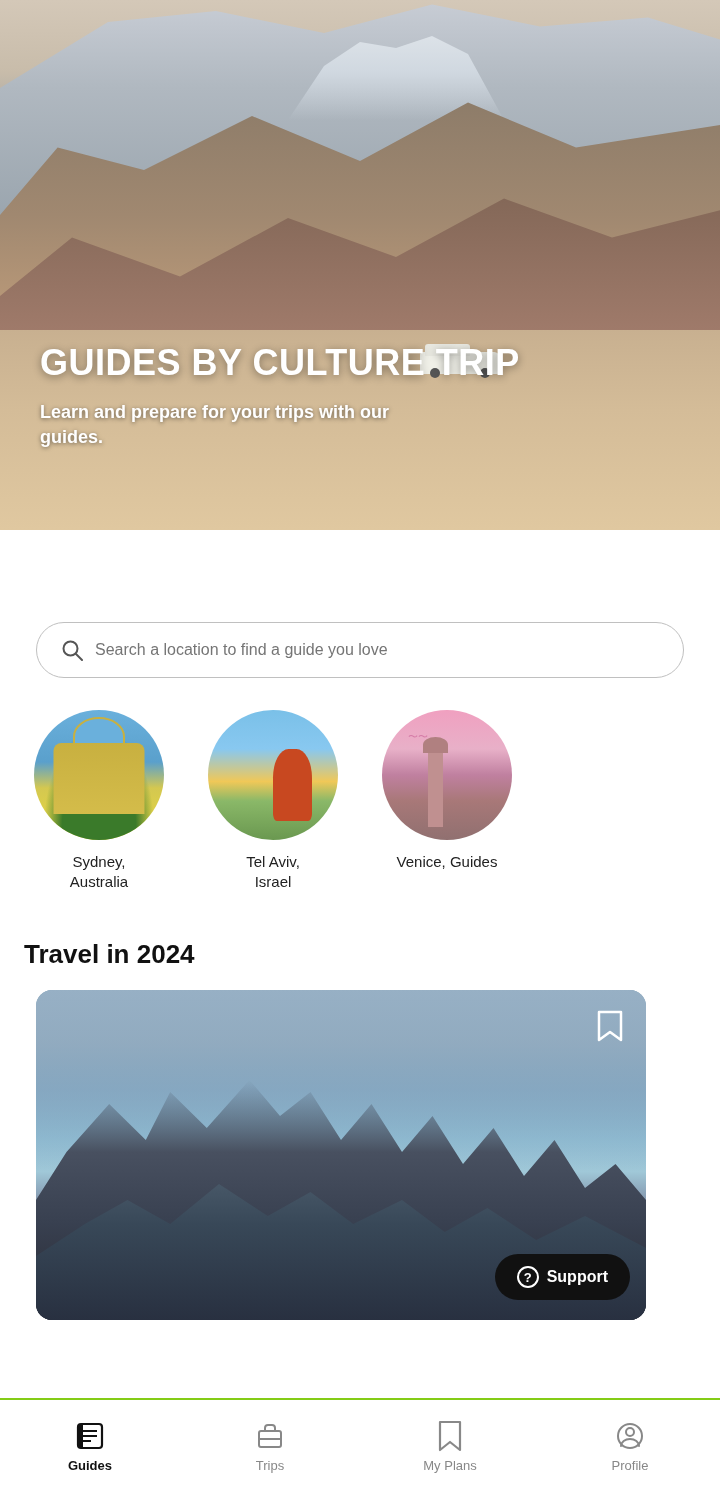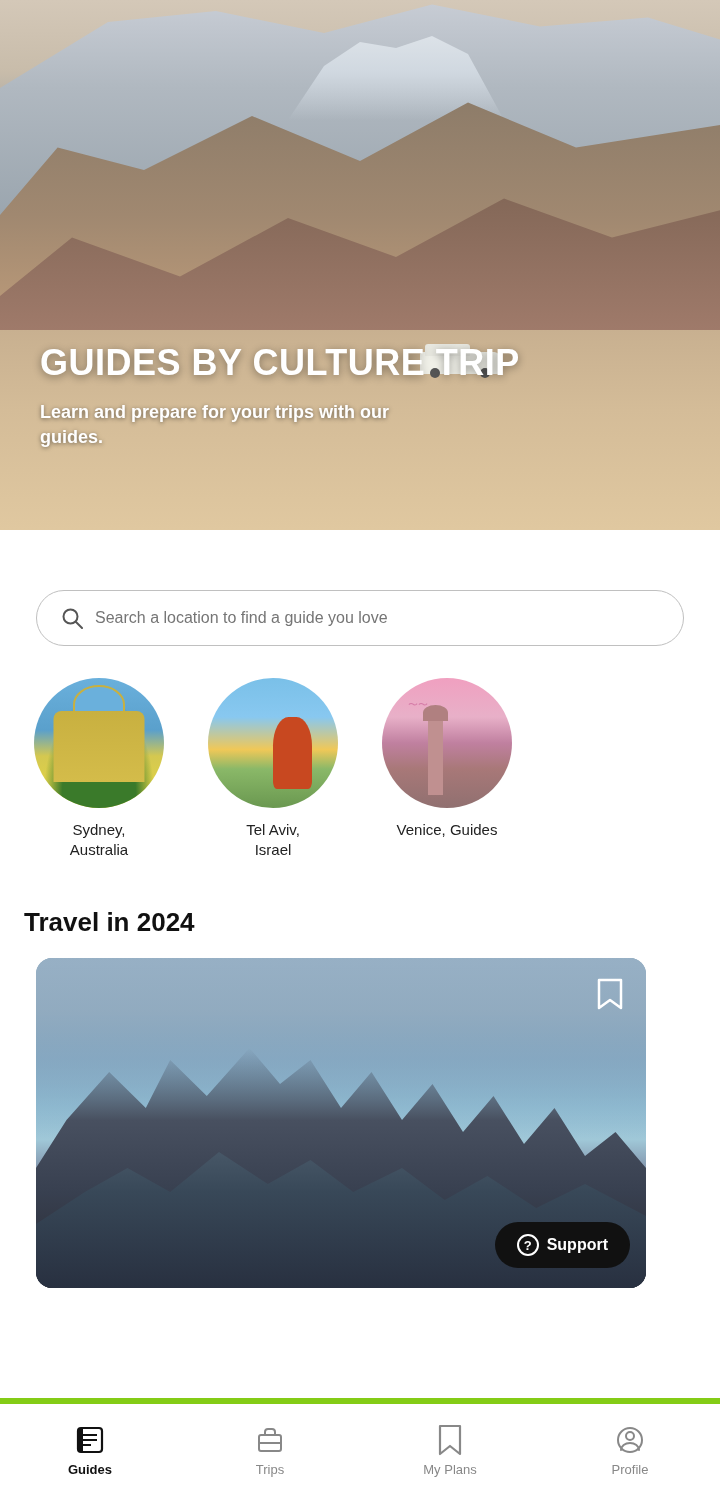--- a/index.html
+++ b/index.html
@@ -164,20 +164,21 @@
     .hero-sky {
       position: absolute;
       top: 0; left: 0; right: 0;
       height: 180px;
       background: linear-gradient(180deg, #d4c8b8 0%, #c8bcaa 40%, transparent 100%);
     }
 
     
     .search-section {
       padding: 60px 36px 24px;
+      margin-top: 32px;
     }
 
     .search-bar {
       display: flex;
       align-items: center;
       border: 1.5px solid #c0c0c0;
       border-radius: 40px;
       padding: 16px 24px;
       gap: 12px;
       background: #fff;
@@ -484,21 +485,21 @@
     }
 
     
     .bottom-nav {
       position: fixed;
       bottom: 0;
       left: 0;
       width: 720px;
       height: 109px;
       background: #fff;
-      border-top: 6px solid #84cc16;
+      border-top: 2px solid #84cc16;
       display: flex;
       align-items: flex-start;
       padding-top: 12px;
     }
 
     .nav-item {
       flex: 1;
       display: flex;
       flex-direction: column;
       align-items: center;

